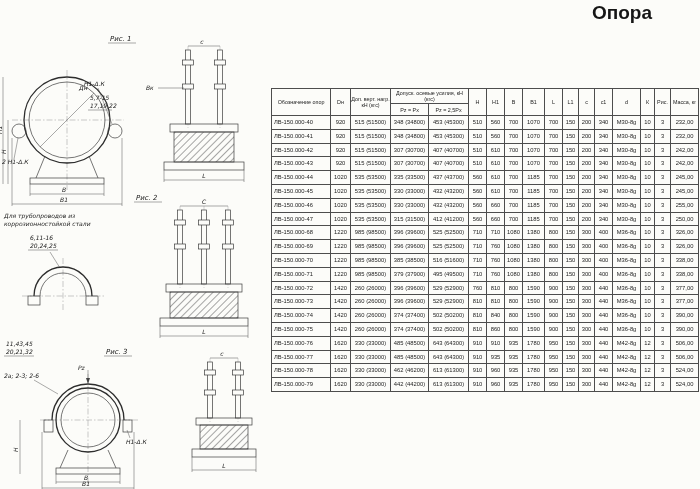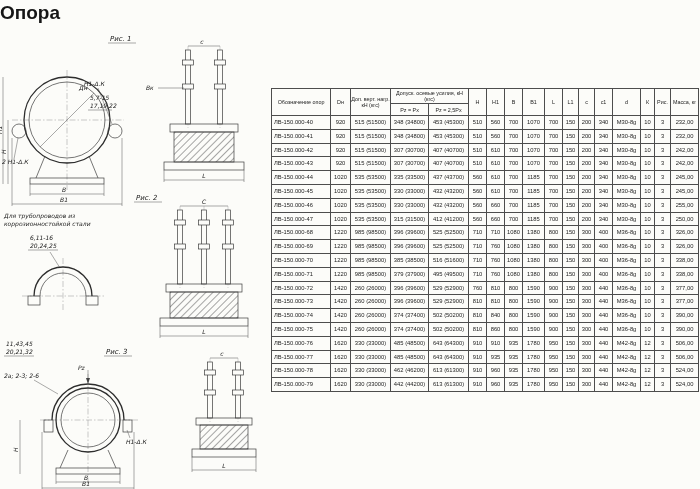--- a/index.html
+++ b/index.html
@@ -3,21 +3,21 @@
 <meta charset="utf-8">
 <style>
   html,body { margin:0; padding:0; }
   body {
     width:700px; height:489px; position:relative; overflow:hidden;
     background:#fcfcf9;
     font-family:"Liberation Sans", sans-serif;
   }
   .title {
     position:absolute; top:2px; left:0; width:652px; margin:0;
-    text-align:left; font-size:19px; font-weight:bold; color:#161616;
+    text-align:right; font-size:19px; font-weight:bold; color:#161616;
   }
   
   .spec-table {
     position:absolute; left:271px; top:88px; width:427px;
     border-collapse:collapse; table-layout:fixed;
   }
   .spec-table th, .spec-table td {
     border:0.6px solid #4d4d4d; font-weight:normal; text-align:center;
     padding:0; color:#1d1d1d; overflow:hidden;
   }

